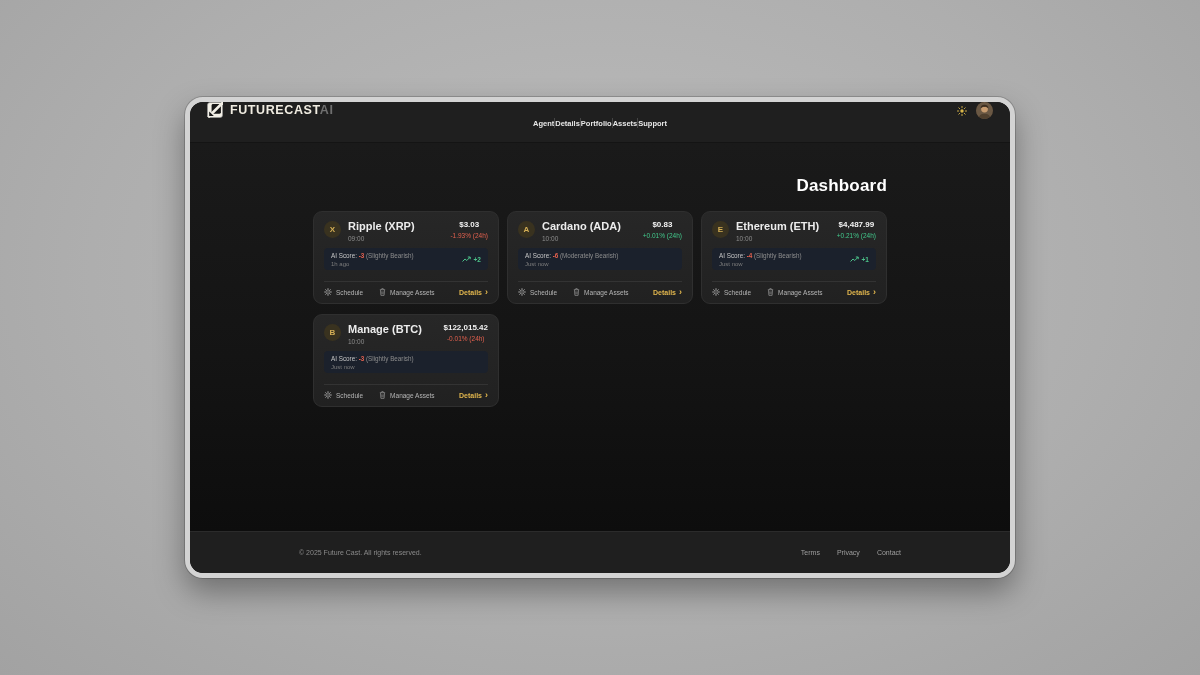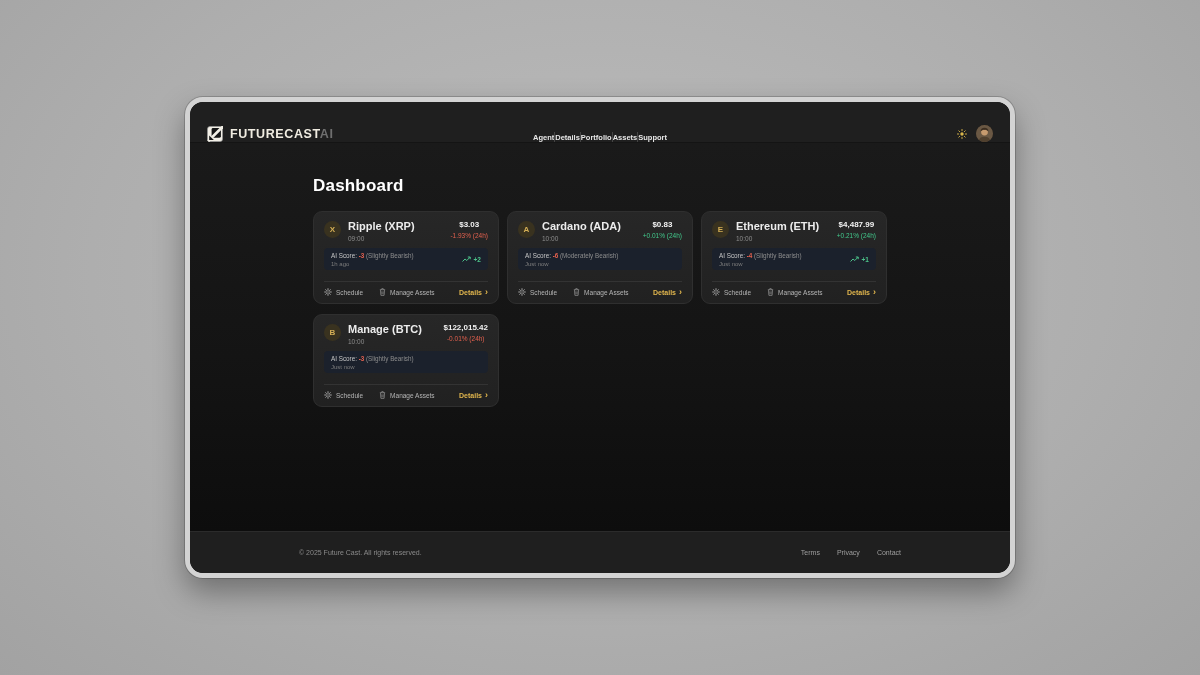--- a/index.html
+++ b/index.html
@@ -14,41 +14,41 @@
     border:5px solid #d3d3d3; border-radius:18px;
     background:#151515; overflow:hidden;
     box-shadow:0 14px 30px rgba(0,0,0,.35), 0 0 0 1px rgba(0,0,0,.18);
     display:flex; flex-direction:column;
   }
   .window-inner { border-radius:12px; overflow:hidden; display:flex; flex-direction:column; height:100%; }
 
   
   .topbar {
     height:41px; flex:0 0 41px; background:#1f1f1f; border-bottom:1px solid #141414;
-    display:flex; align-items:flex-end; padding:0 17px; position:relative;
+    display:flex; align-items:flex-start; padding:0 17px; position:relative;
   }
   .brand { display:flex; align-items:center; gap:7px; }
   .brand-text { font-size:12.5px; font-weight:bold; letter-spacing:.6px; color:#f0ece1; }
   .brand-text .ai { color:#6f6f6f; }
   .main-nav {
     position:absolute; left:50%; transform:translateX(-50%);
-    display:flex; align-items:center; 
+    display:flex; align-items:center; margin-top:16px;
   }
   .nav-link { font-size:7.5px; font-weight:600; color:#e8e8e8; text-decoration:none; cursor:pointer; }
   .nav-sep { width:1px; height:10px; background:#474747; }
   .top-right { margin-left:auto; display:flex; align-items:center; gap:9px; }
   .avatar {
     width:17px; height:17px; border-radius:50%; overflow:hidden; cursor:pointer;
     background:#3a2e22; display:block;
   }
 
   
   .main { flex:1 1 auto; background:linear-gradient(180deg,#1a1a1a 0%, #141414 55%, #0d0d0d 100%); }
   .container { width:574px; margin:0 auto; padding-top:33px; }
-  .page-title { color:#ffffff; font-size:17px; font-weight:bold; letter-spacing:.2px; }
+  .page-title { color:#ffffff; font-size:17px; font-weight:bold; letter-spacing:.2px;text-align:right; }
   .page-subtitle { color:#a5a5a5; font-size:8px; margin-top:4px; }
 
   .card-grid {
     margin-top:15px;
     display:grid; grid-template-columns:repeat(3,186px); gap:10px 8px;
   }
   .card {
     width:186px; height:93px; background:linear-gradient(180deg,#272727,#212121);
     border:1px solid #2f2f2f; border-radius:9px; padding:8px 10px 7px;
     display:flex; flex-direction:column;

